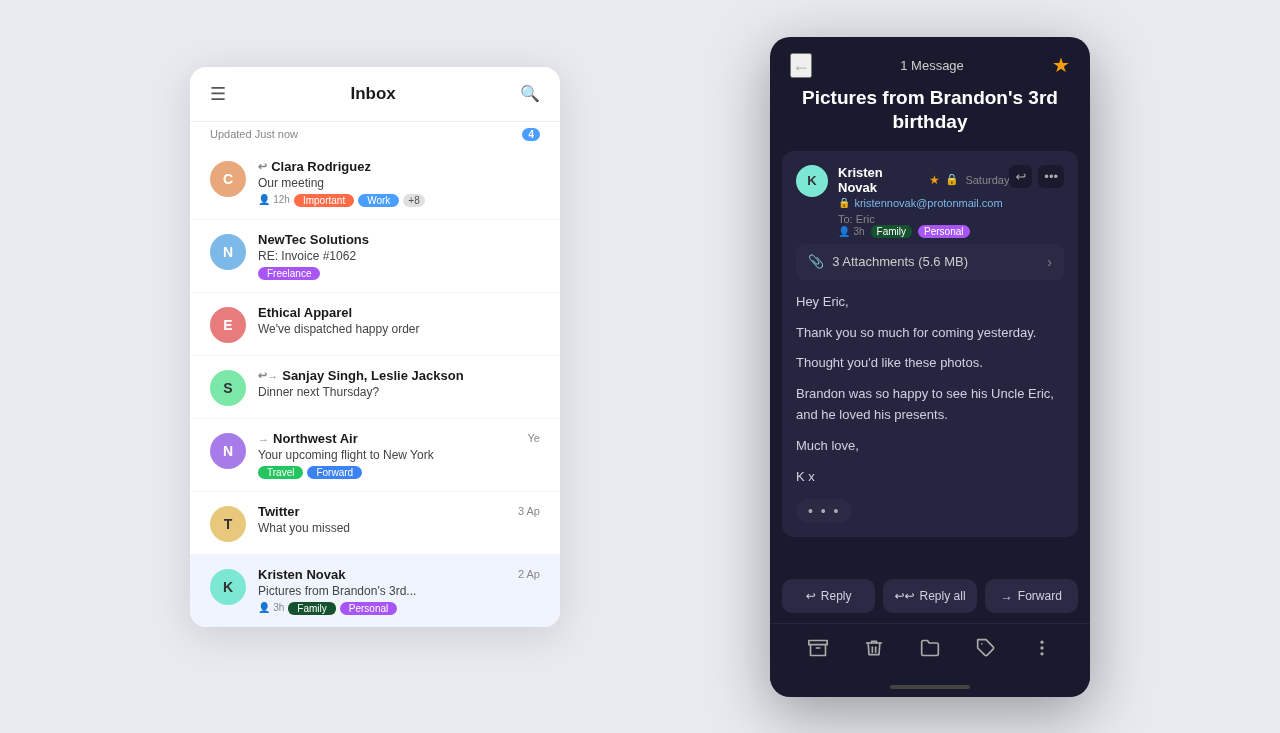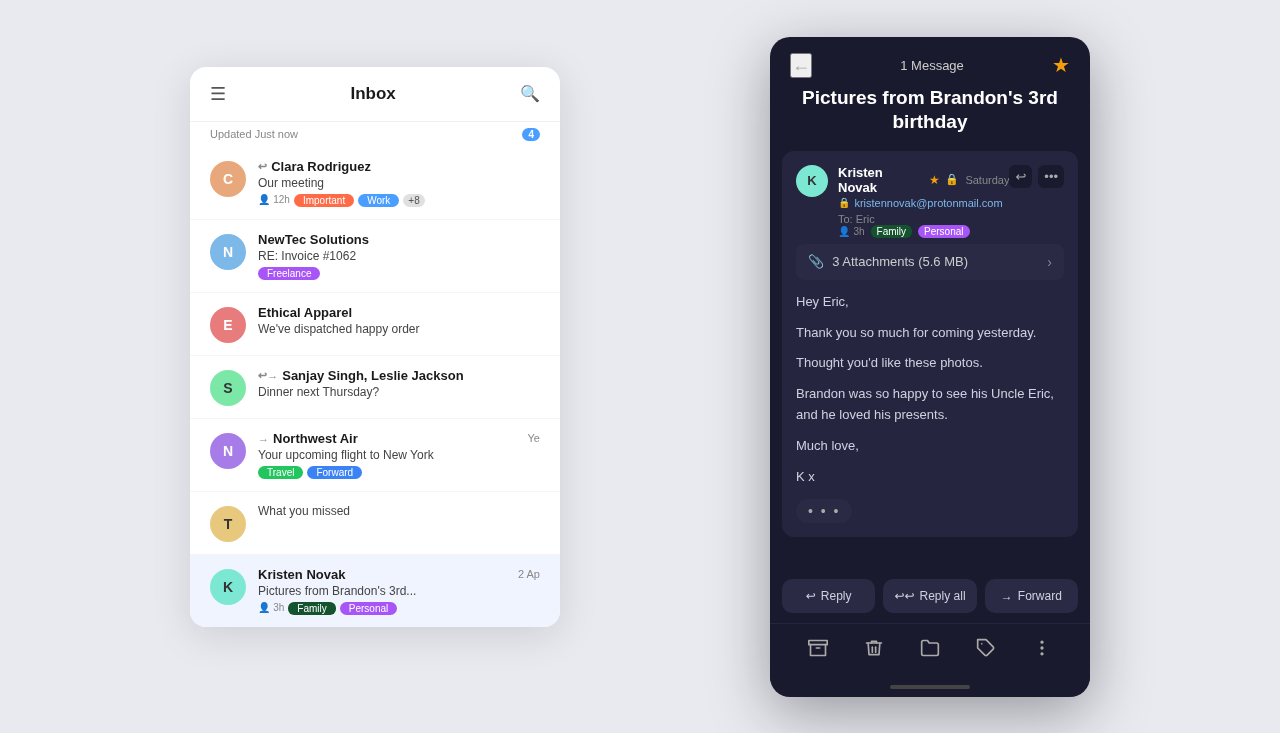--- a/index.html
+++ b/index.html
@@ -556,20 +556,24 @@
           <div class="email-tags">
             <span class="tag travel">Travel</span>
             <span class="tag bookings">Forward</span>
           </div>
         </div>
       </div>
 
       <div class="email-item">
         <div class="avatar t">T</div>
         <div class="email-content">
+          <div class="email-top-row">
+            <span class="email-sender">Twitter</span>
+            <span class="email-time">3 Ap</span>
+          </div>
           <div class="email-subject">What you missed</div>
         </div>
       </div>
 
       <div class="email-item selected">
         <div class="avatar k">K</div>
         <div class="email-content">
           <div class="email-top-row">
             <span class="email-sender">Kristen Novak</span>
             <span class="email-time">2 Ap</span>

